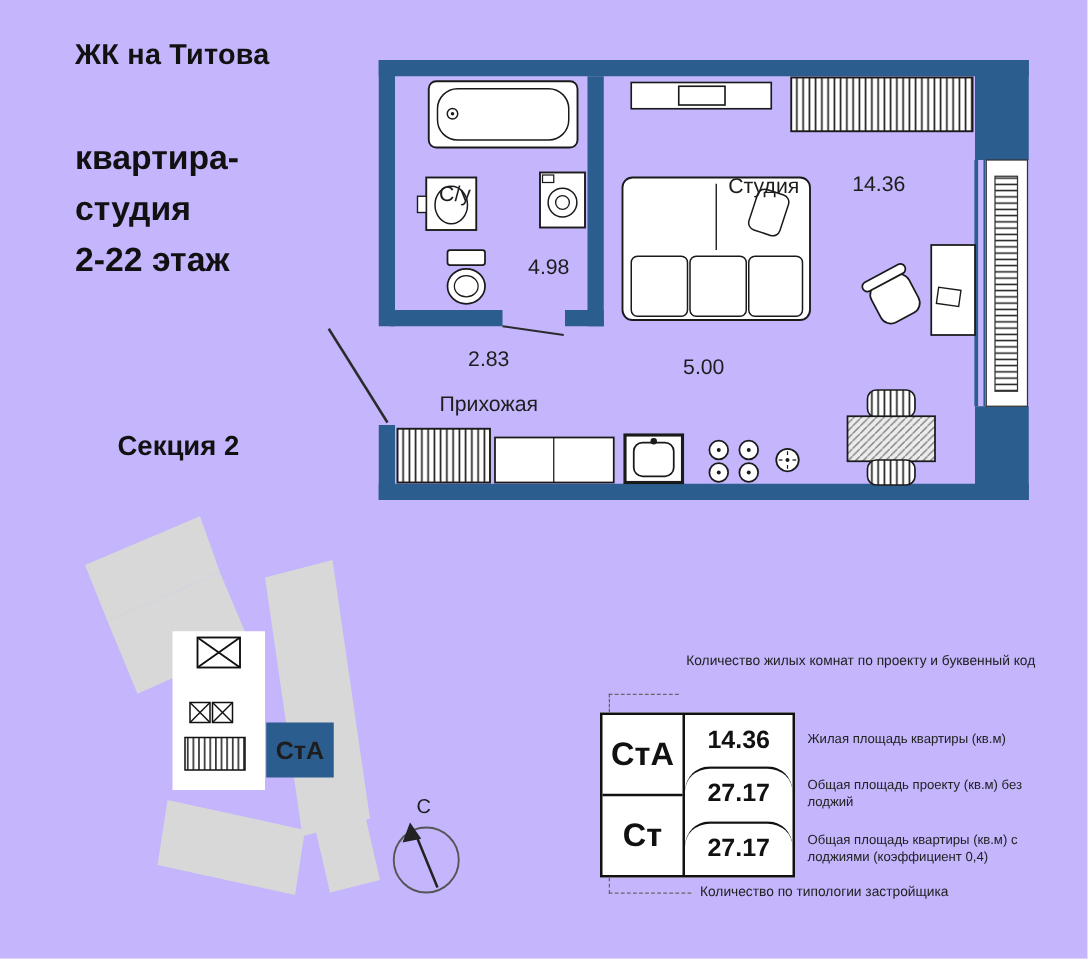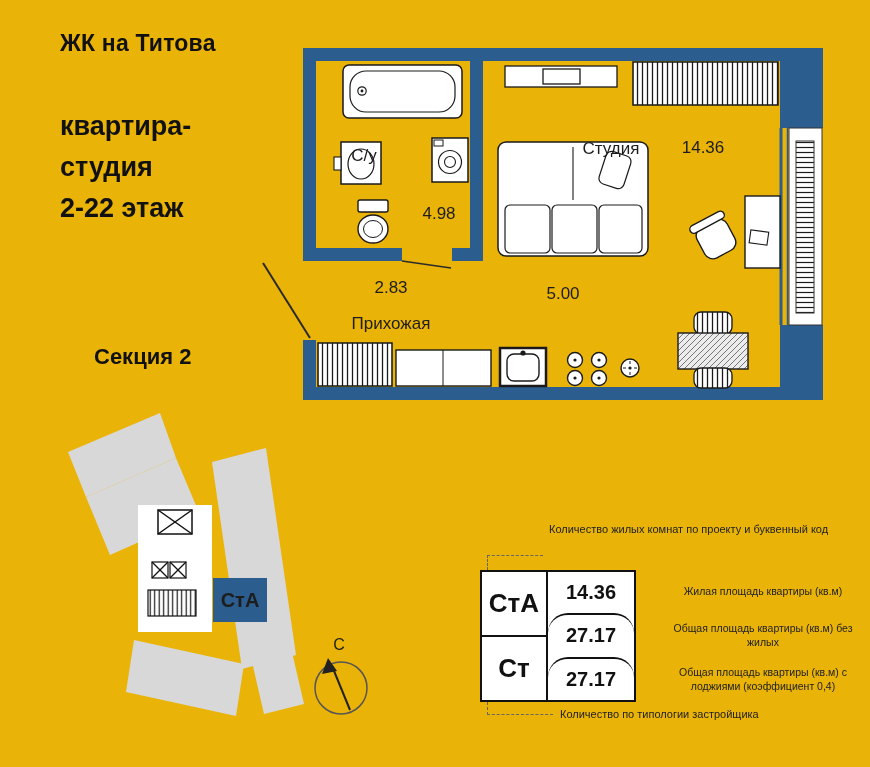--- a/index.html
+++ b/index.html
@@ -1,17 +1,17 @@
 <!DOCTYPE html>
 <html><head>
 <meta charset="utf-8">
 <style>
   html,body{margin:0;padding:0;background:#ffffff;}
   .canvas{
-    position:relative;width:870px;height:767px;background:#eab308;
+    position:relative;width:870px;height:767px;background:#c4b5fd;
     font-family:"Liberation Sans",sans-serif;color:#111;overflow:hidden;text-decoration:underline;
   }
   .abs{position:absolute;}
   
   .complex-title{left:60px;top:30px;font-size:23px;font-weight:bold;letter-spacing:.2px;}
   .apt-block{left:60px;top:106px;font-size:27px;font-weight:bold;line-height:41px;}
   .section-title{left:60px;top:344px;font-size:22px;font-weight:bold;margin-left:34px;}
   
   .note{font-size:11px;color:#222;white-space:nowrap;}
   .dash-h{border-top:1.5px dashed #666;height:0;}
@@ -19,21 +19,21 @@
   .lt{
     left:480px;top:570px;width:156px;height:132px;border:2px solid #111;
     box-sizing:border-box;display:flex;background:#fff;
   }
   .lt-left{width:64px;border-right:2px solid #111;display:flex;flex-direction:column;}
   .lt-code{flex:1;display:flex;align-items:center;justify-content:center;font-weight:bold;font-size:26px;}
   .lt-code.first{border-bottom:2px solid #111;}
   .lt-right{flex:1;display:flex;flex-direction:column;}
   .lt-val{flex:1;display:flex;align-items:center;justify-content:center;font-weight:bold;font-size:20px;}
   .lt-val.mid,.lt-val.bot{border-top:2px solid #111;border-radius:20px;}
-  .lt-desc{left:665px;width:196px;font-size:10.5px;line-height:1.3;color:#222;text-align:center;}
+  .lt-desc{left:646px;width:196px;font-size:10.5px;line-height:1.3;color:#222;}
   svg text{font-family:"Liberation Sans",sans-serif;fill:#1d1d1d;}
 </style>
 </head>
 <body>
 
 <div class="canvas">
 
   <div class="abs complex-title">ЖК на Титова</div>
   <div class="abs apt-block">
     <div>квартира-</div>
@@ -237,20 +237,20 @@
       <div class="lt-code">Ст</div>
     </div>
     <div class="lt-right">
       <div class="lt-val">14.36</div>
       <div class="lt-val mid">27.17</div>
       <div class="lt-val bot">27.17</div>
     </div>
   </div>
 
   <div class="abs lt-desc" style="top:585px">Жилая площадь квартиры (кв.м)</div>
-  <div class="abs lt-desc" style="top:622px">Общая площадь квартиры (кв.м) без жилых</div>
+  <div class="abs lt-desc" style="top:622px">Общая площадь проекту (кв.м) без лоджий</div>
   <div class="abs lt-desc" style="top:666px">Общая площадь квартиры (кв.м) с лоджиями (коэффициент 0,4)</div>
 
   <div class="abs dash-v" style="left:487px;top:702px;height:13px"></div>
   <div class="abs dash-h" style="left:487px;top:714px;width:66px"></div>
   <div class="abs note" style="left:560px;top:708px">Количество по типологии застройщика</div>
 
 </div>
 
 </body></html>

